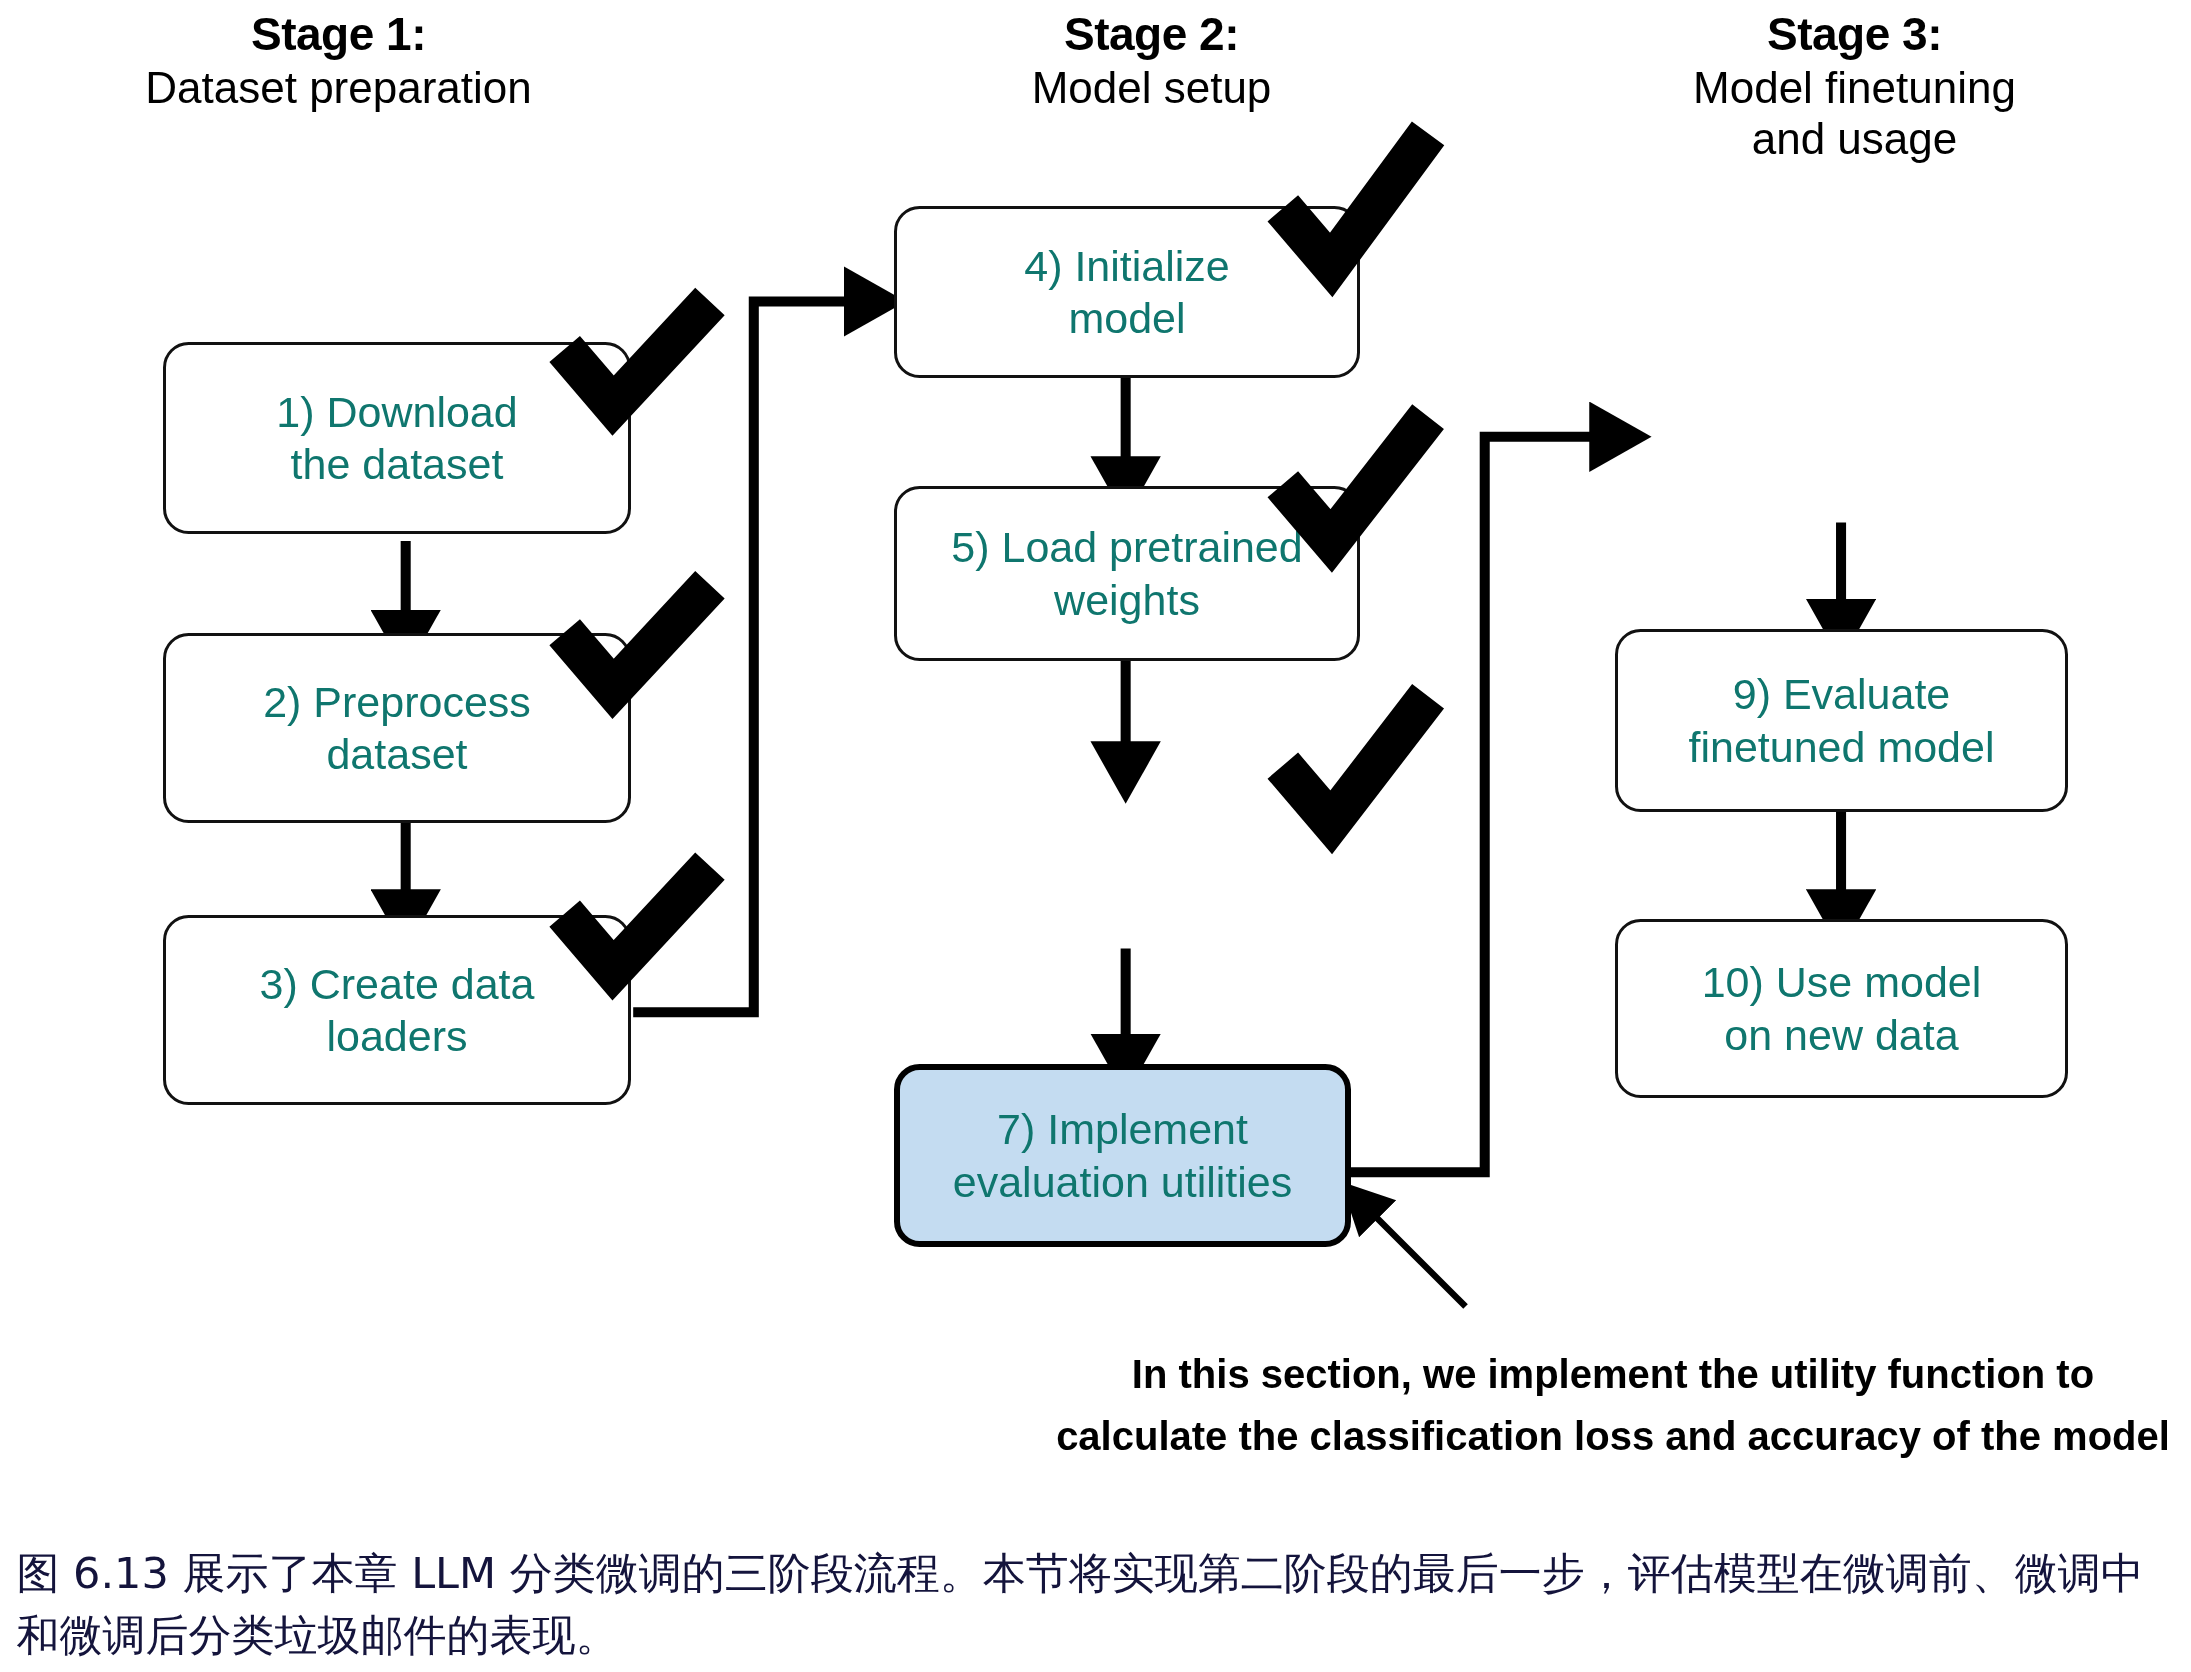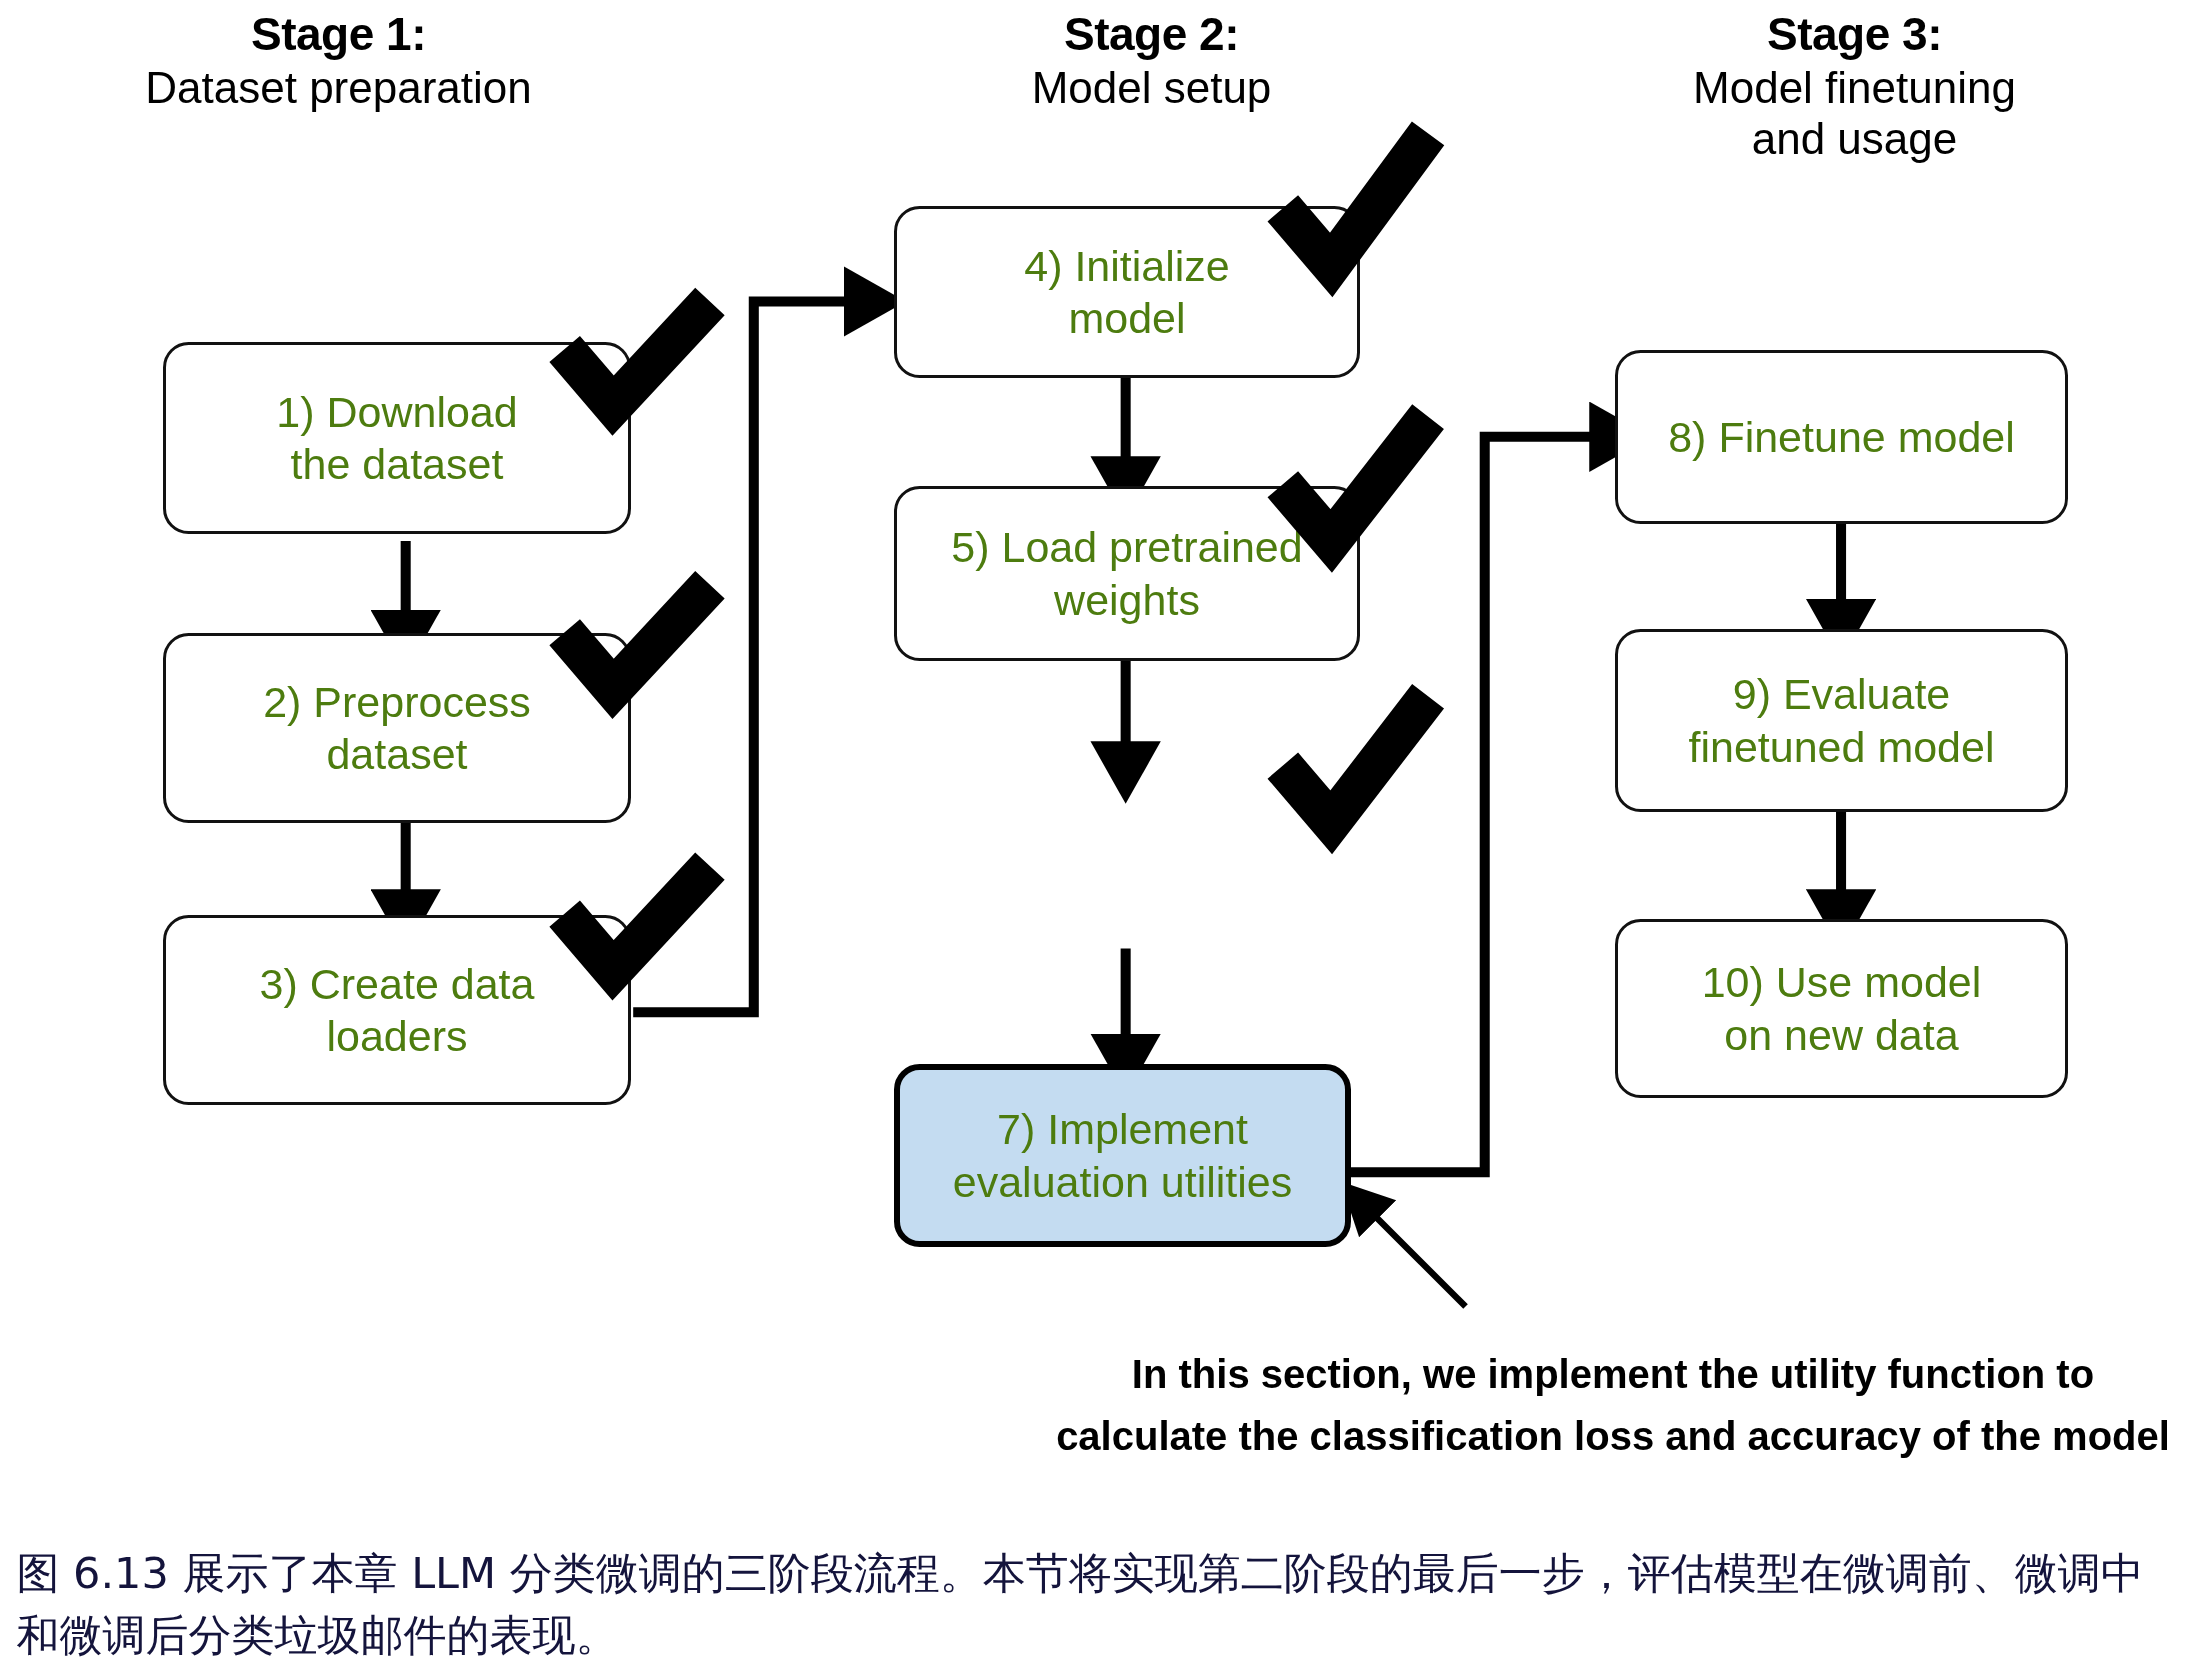--- a/index.html
+++ b/index.html
@@ -42,21 +42,21 @@
     position: absolute;
     box-sizing: border-box;
     border: 3.7px solid #111111;
     border-radius: 25.6px;
     background: #ffffff;
     display: flex;
     align-items: center;
     justify-content: center;
     text-align: center;
     font-size: 43px;
-    color: #4d7c0f;
+    color: #0f766e;
     line-height: 1.22;
     padding: 0 9.1px;
     z-index: 3;
   }
   .node.highlight {
     background: #c4dcf1;
     border-width: 6.4px;
     border-color: #000000;
   }
   .svg-layer {
@@ -194,25 +194,20 @@
   </div>
 
 
   <div class="node highlight" style="left:894px; top:1064px; width:457px; height:183px;">
     <span>
       <span>7) Implement</span><br>
       <span>evaluation utilities</span>
     </span>
   </div>
 
-  <div class="node" style="left:1615px; top:350px; width:453px; height:174px;">
-    <span>
-      <span>8) Finetune model</span>
-    </span>
-  </div>
 
   <div class="node" style="left:1615px; top:629px; width:453px; height:183px;">
     <span>
       <span>9) Evaluate</span><br>
       <span>finetuned model</span>
     </span>
   </div>
 
   <div class="node" style="left:1615px; top:919px; width:453px; height:179px;">
     <span>

